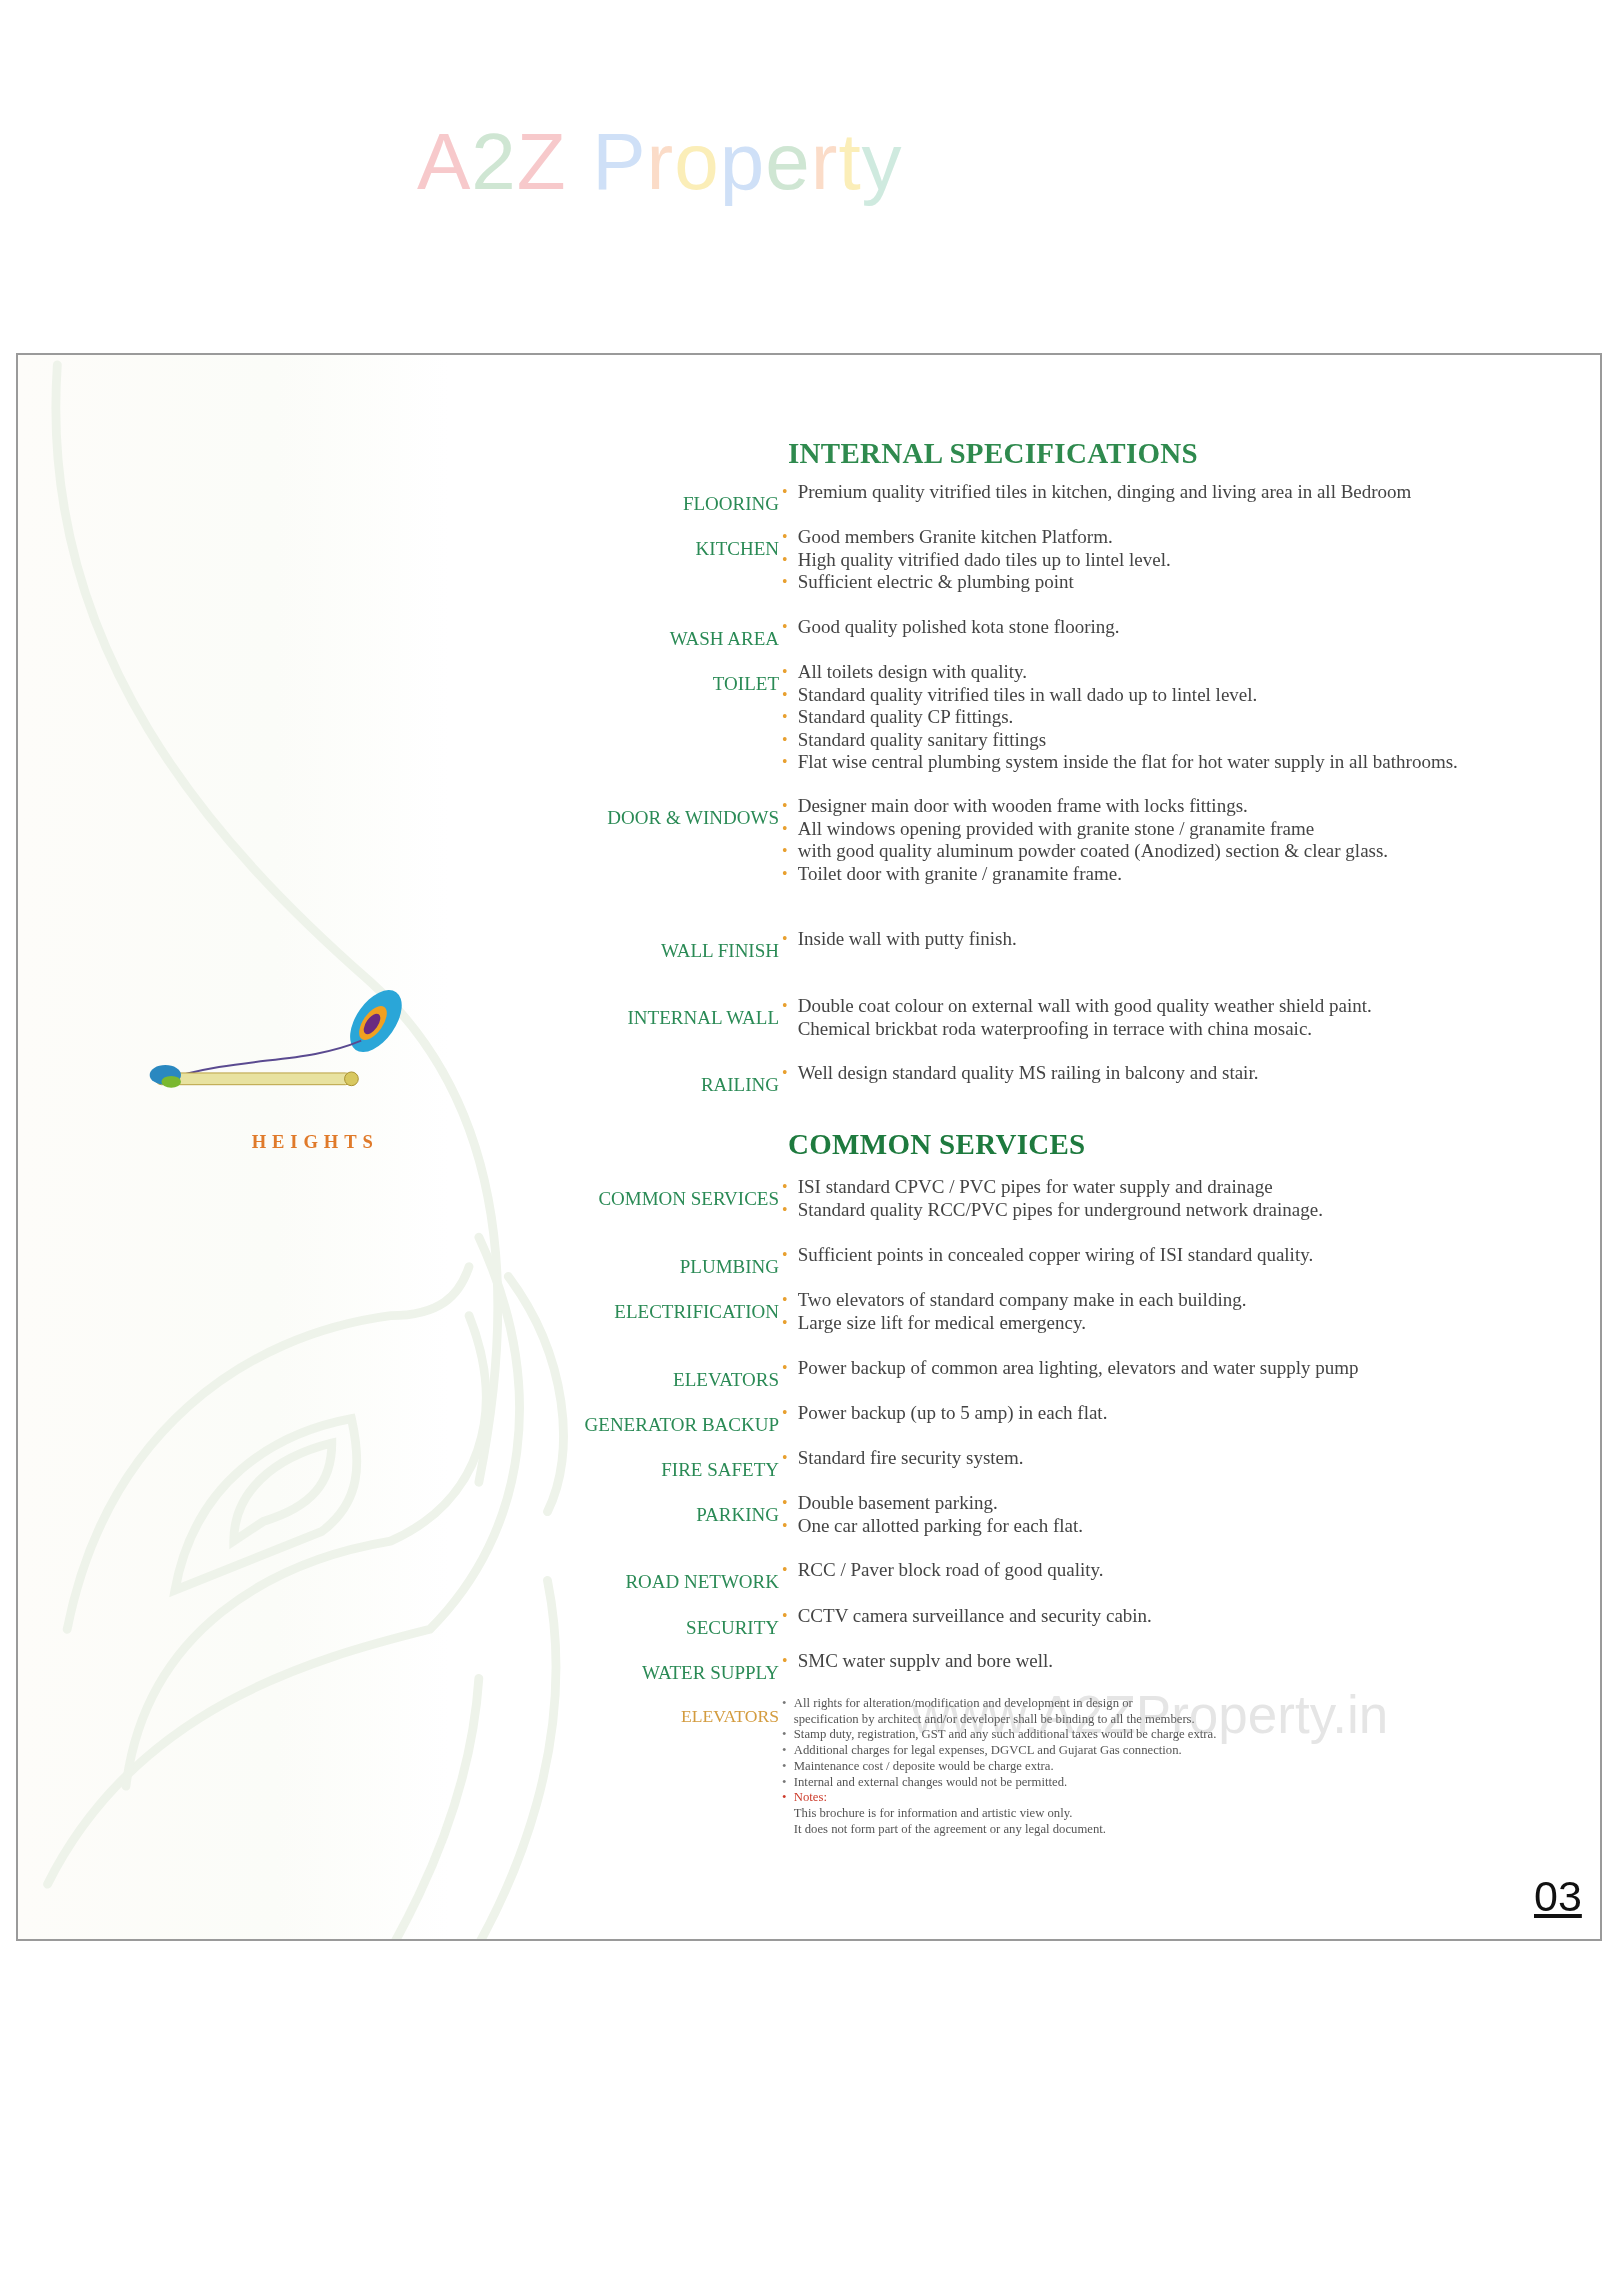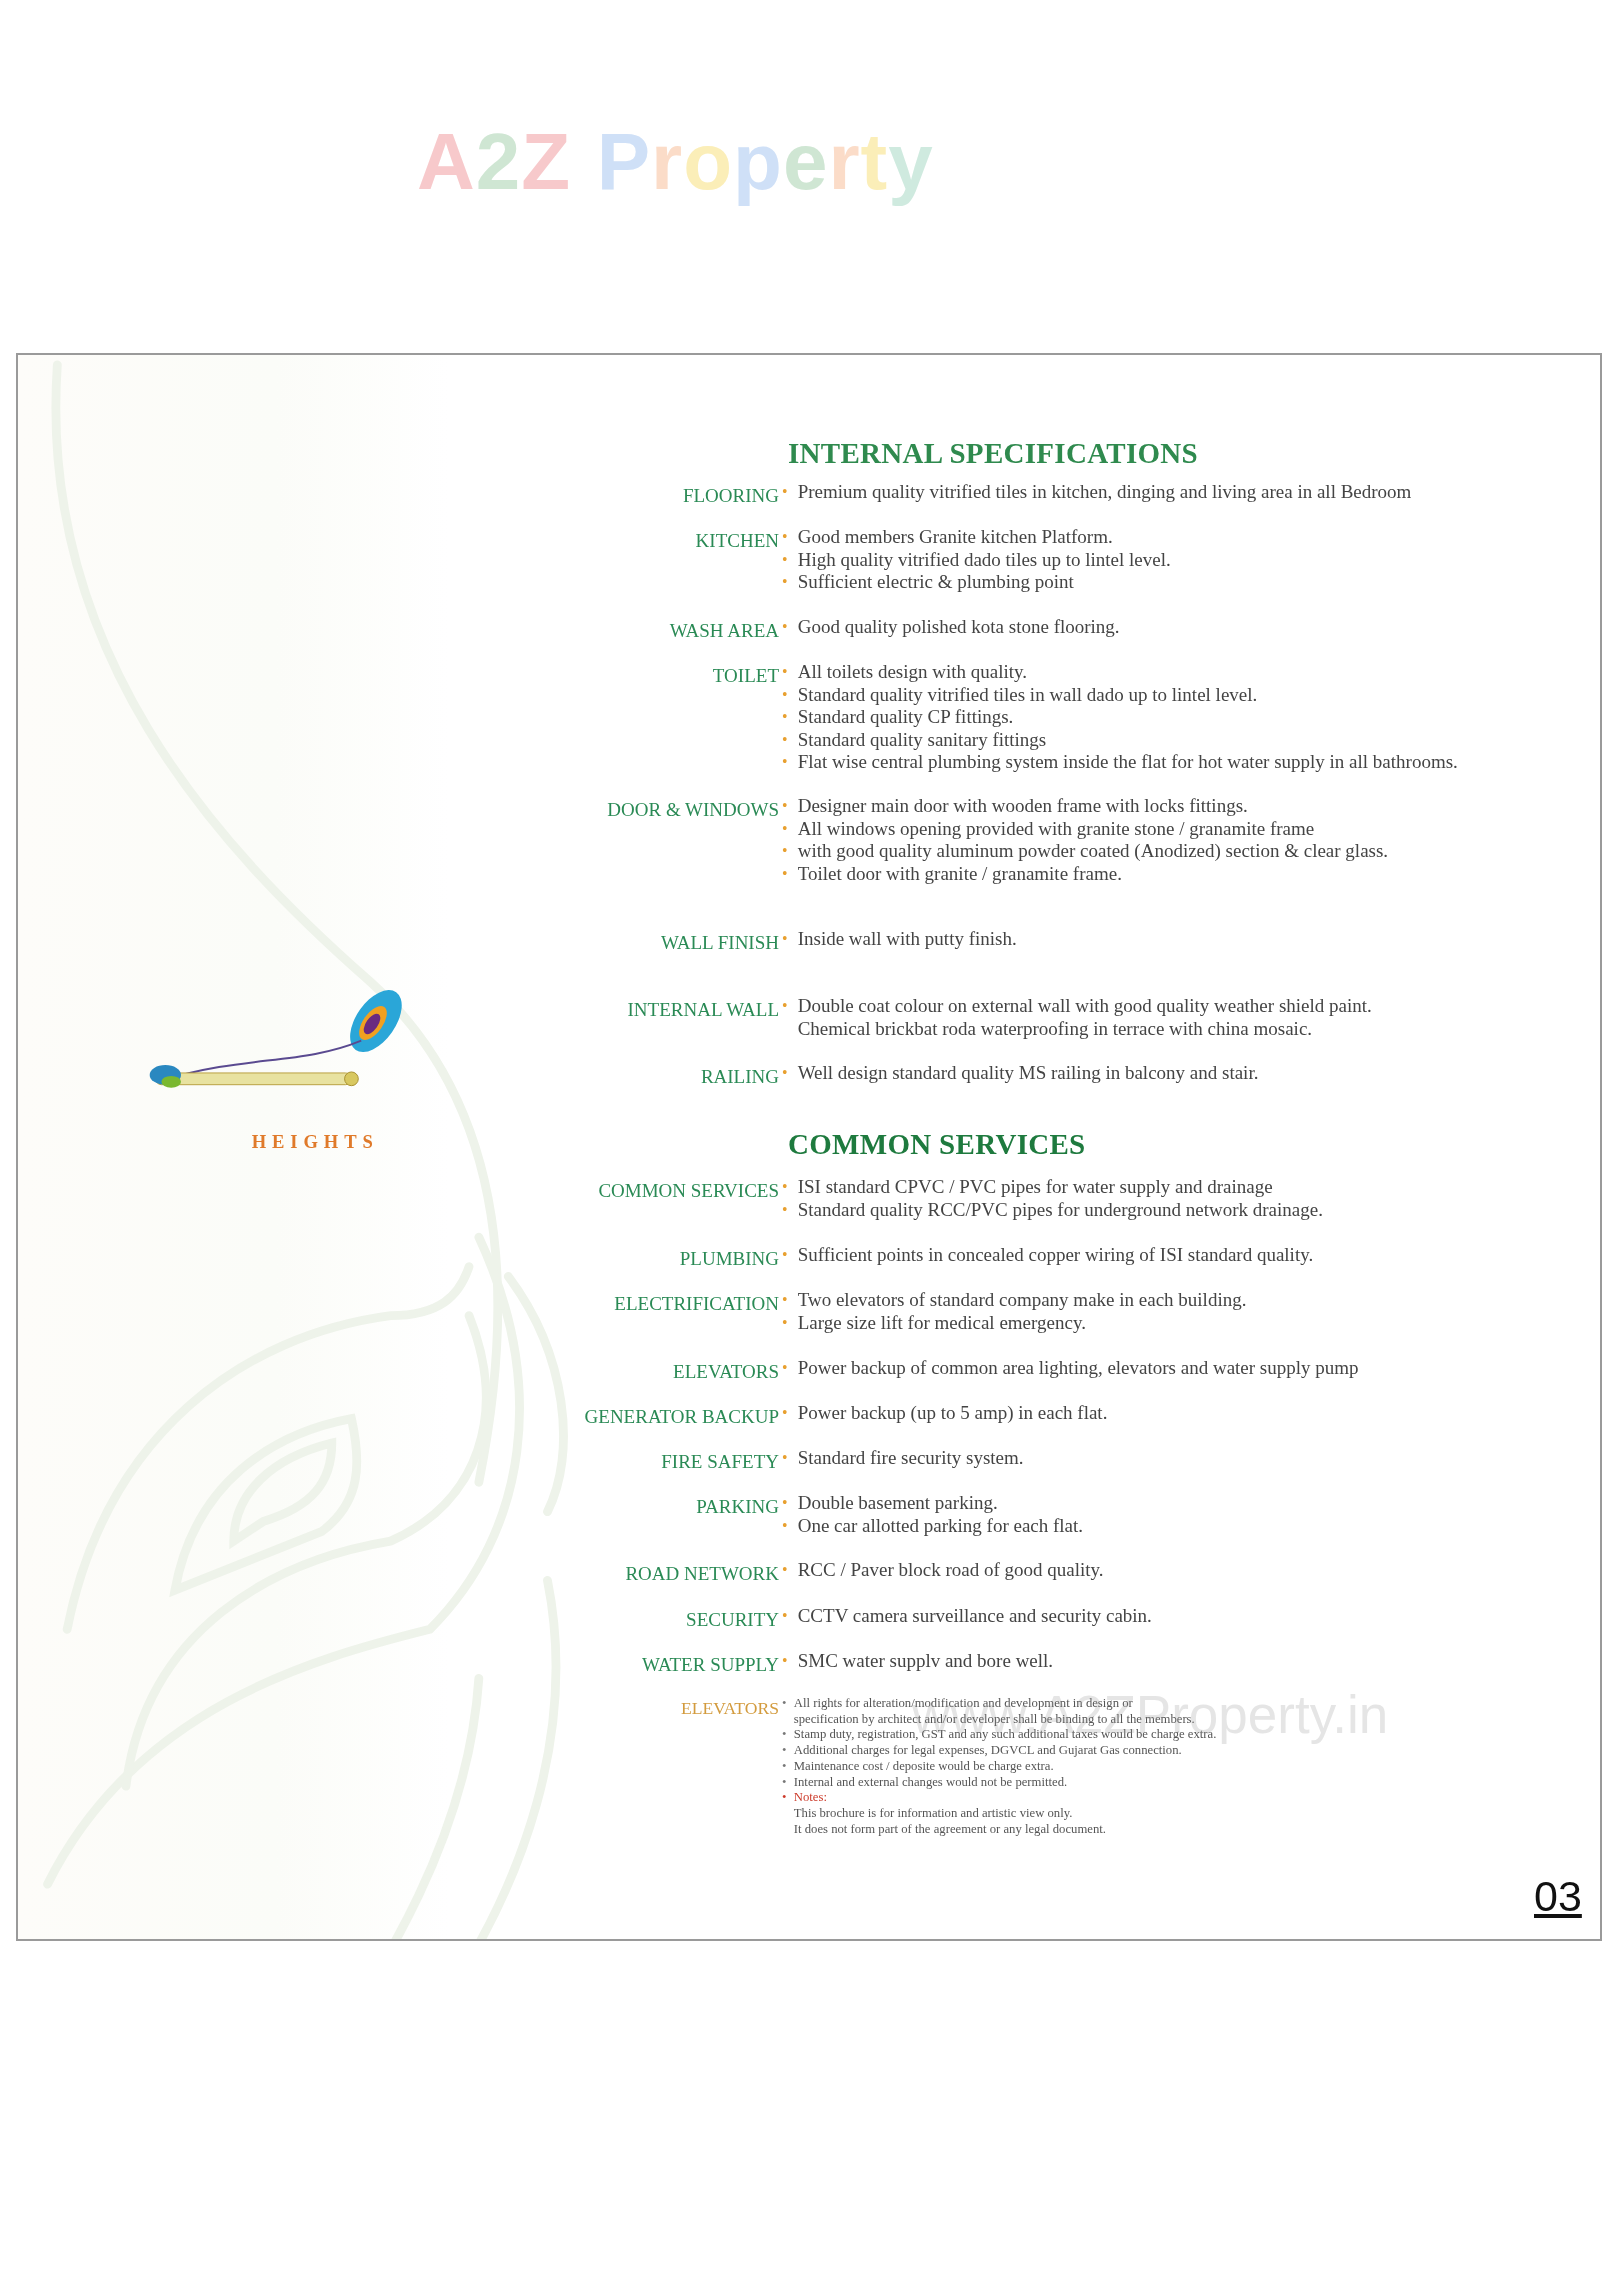--- a/index.html
+++ b/index.html
@@ -1,34 +1,34 @@
 <!DOCTYPE html>
 <html><head>
 <meta charset="utf-8">
 <style>
   html, body { margin:0; padding:0; background:#ffffff; }
   body { width:1619px; height:2292px; position:relative; overflow:hidden; font-family:"Liberation Serif", serif; }
 
-  .watermark-top { position:absolute; left:417px; top:116px; font-family:"Liberation Sans", sans-serif; font-weight:bold; font-size:80px; letter-spacing:1px; white-space:nowrap; }
+  .watermark-top { position:absolute; left:417px; top:116px; font-family:"Liberation Sans", sans-serif; font-weight:normal; font-size:80px; letter-spacing:1px; white-space:nowrap; }
   .watermark-top span { display:inline-block; }
 
   .page-frame { position:absolute; left:15.7px; top:353px; width:1586px; height:1588px; border:2px solid #9a9a9a; box-sizing:border-box; background:#fff; overflow:hidden; }
   .side-band { position:absolute; left:0; top:0; width:431px; height:100%; background:linear-gradient(90deg,#fdfcf9 0%, #fbfcf8 60%, #ffffff 100%); }
   .feather { position:absolute; left:0; top:0; }
 
   .logo { position:absolute; left:69px; top:617px; width:333px; height:196px; }
   .logo-word { position:absolute; left:19.6px; top:86px; font-family:"Liberation Serif", serif; font-size:63px; color:#6aae2f; font-weight:bold; letter-spacing:-1px; }
   .logo-sub { position:absolute; left:165px; top:159px; font-family:"Liberation Serif", serif; font-size:18.6px; color:#e07a2a; letter-spacing:5.9px; font-weight:bold; }
 
   .content { position:absolute; left:0; top:0; width:100%; }
   .section-title { position:absolute; left:788px; font-family:"Liberation Serif", serif; font-weight:bold; color:#2f8a4e; font-size:29px; letter-spacing:0.3px; white-space:nowrap; }
   .section-title.common { color:#1e7a3e; }
 
   .spec { position:absolute; left:0; width:1568px; }
-  .spec-label { position:absolute; right:789px; top:4px; font-size:19px; color:#2a8a55; white-space:nowrap; }
+  .spec-label { position:absolute; right:789px; top:12px; font-size:19px; color:#2a8a55; white-space:nowrap; }
   .spec-label.disclaimer { color:#d39b3e; font-size:17.6px; }
   .spec-items { position:absolute; left:782px; top:0; }
   .spec-item { position:relative; font-size:19px; color:#444; line-height:22.5px; white-space:nowrap; padding-left:15.7px; }
   .spec-item .dot { position:absolute; left:0; top:0; color:#e8a030; font-size:15.7px; }
   .spec-item.nodot { padding-left:15.7px; }
 
   .disc-items { position:absolute; left:782px; top:2px; }
   .disc-item { position:relative; font-size:12.7px; color:#555; line-height:15.7px; white-space:nowrap; padding-left:11.8px; }
   .disc-item .dot { position:absolute; left:0; top:0; color:#777; }
   .disc-item.red { color:#cc3a2a; }

